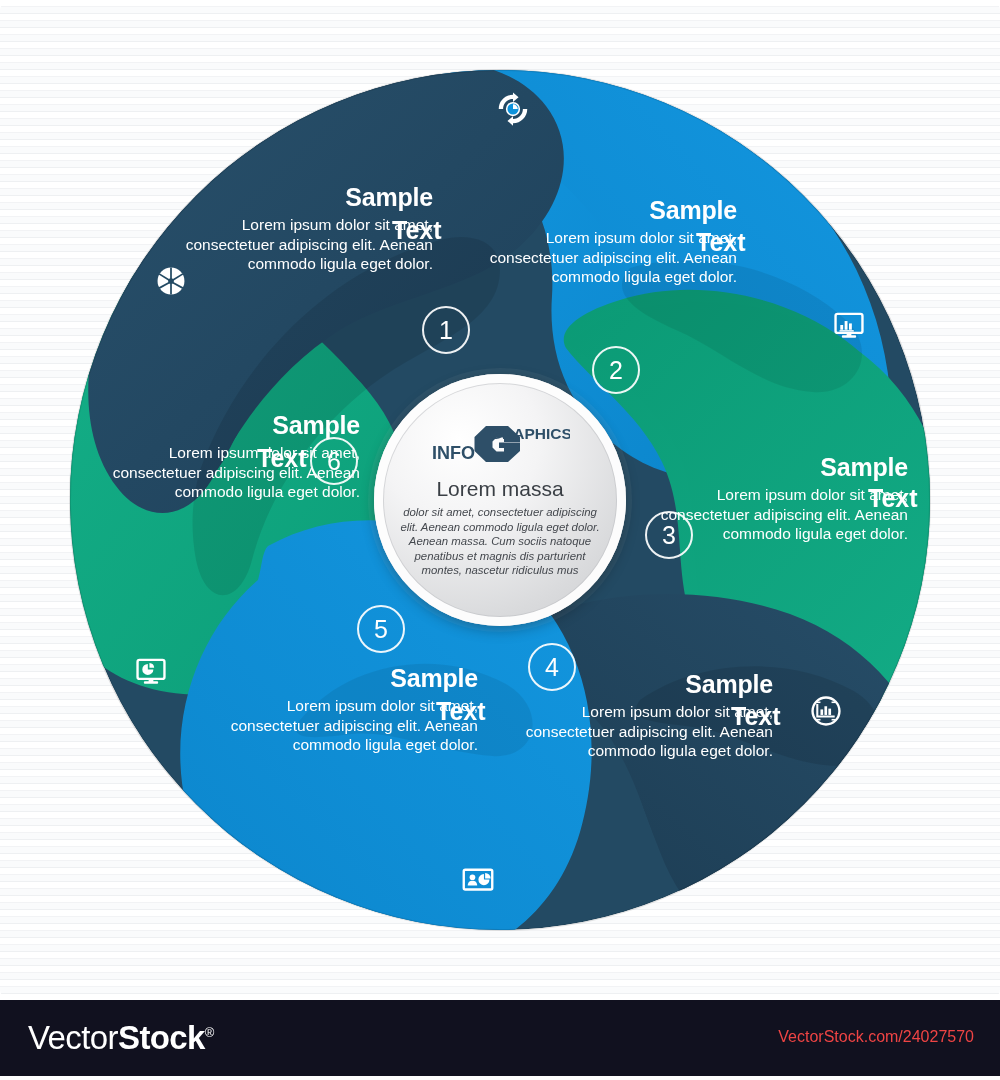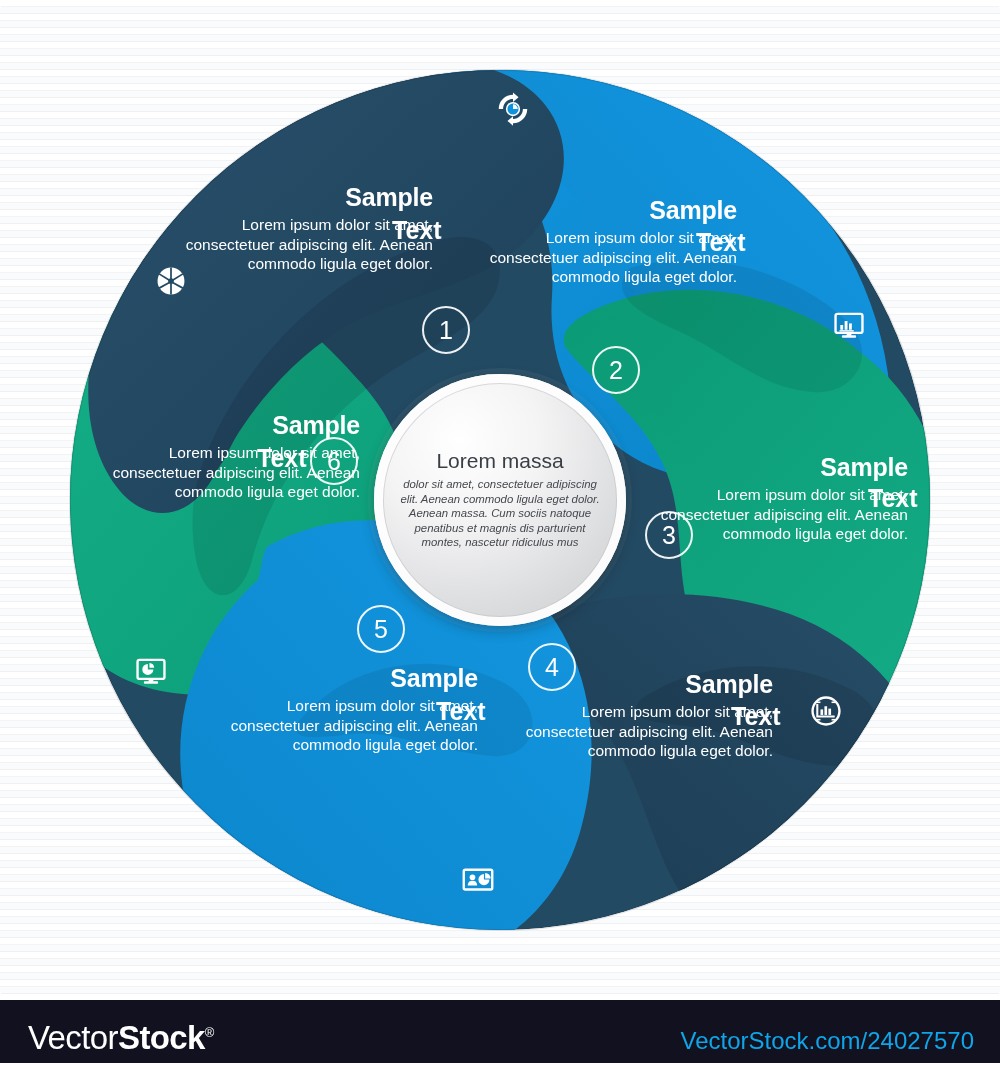--- a/index.html
+++ b/index.html
@@ -103,34 +103,34 @@
   }
   #hub-body {
     font-size:11.4px; color:#44484e; text-align:center;
     line-height:1.28;
     font-style:italic;
   }
 
   
   #footer {
     position:absolute; left:0; top:1000px;
-    width:1000px; height:63px;
+    width:1000px; height:76px;
     background:#11111f;
   }
   #vs-logo {
     position:absolute; left:28px; top:21px;
     font-size:33px; color:#ffffff; line-height:1;
     letter-spacing:-0.6px;
   }
   #vs-logo .thin { font-weight:300; }
   #vs-logo .bold { font-weight:bold; }
   #vs-logo .reg  { font-size:13px; vertical-align:super; font-weight:400; }
   #vs-url {
     position:absolute; right:26px; top:29px;
-    font-size:24px; color:#0ea5e9; line-height:1;
+    font-size:16px; color:#ef4444; line-height:1;
   }
 </style>
 </head>
 <body>
 
 <div id="canvas">
 
   <div id="wheel-wrap">
     <svg id="wheel-svg" viewBox="0 0 1000 1000">
       <defs>
@@ -430,20 +430,32 @@
       <rect x="21" y="34" width="6" height="4" fill="#ffffff"></rect>
       <rect x="15" y="37" width="18" height="3" rx="1.2" fill="#ffffff"></rect>
       <g fill="#ffffff">
         <path d="M20 15 A7 7 0 1 0 27 22 L20 22 Z"></path>
         <path d="M22 14 L22 20 L28 20 A6.4 6.4 0 0 0 22 14 Z"></path>
       </g>
     </svg>
   </div>
 
   <div id="hub">
+    <div id="hub-logo">
+      <svg viewBox="0 0 140 42">
+
+        <g>
+          <path d="M56 4 L78 4 L90 15 L90 20 L74 20 L74 15.5 L66.5 15.5
+                   L62.5 19.5 L62.5 25.5 L66.5 29.5 L74 29.5 L74 26 L69 26
+                   L69 20.5 L90 20.5 L90 29 L78 40 L56 40 L44.5 29 L44.5 15 Z" fill="#2E4F68"></path>
+        </g>
+        <text x="60" y="17" font-family="'Liberation Sans', sans-serif" font-size="15.5" font-weight="bold" fill="#2E4F68">GRAPHICS</text>
+        <text x="2" y="37" font-family="'Liberation Sans', sans-serif" font-size="18" font-weight="bold" fill="#2E4F68">INFO</text>
+      </svg>
+    </div>
     <div id="hub-title">Lorem massa</div>
     <div id="hub-body">dolor sit amet, consectetuer adipiscing elit. Aenean commodo ligula eget dolor. Aenean massa. Cum sociis natoque penatibus et magnis dis parturient montes, nascetur ridiculus mus</div>
   </div>
 
 </div>
 
 <div id="footer">
   <div id="vs-logo">
     <span class="thin">Vector</span><span class="bold">Stock</span><span class="reg">®</span>
   </div>

